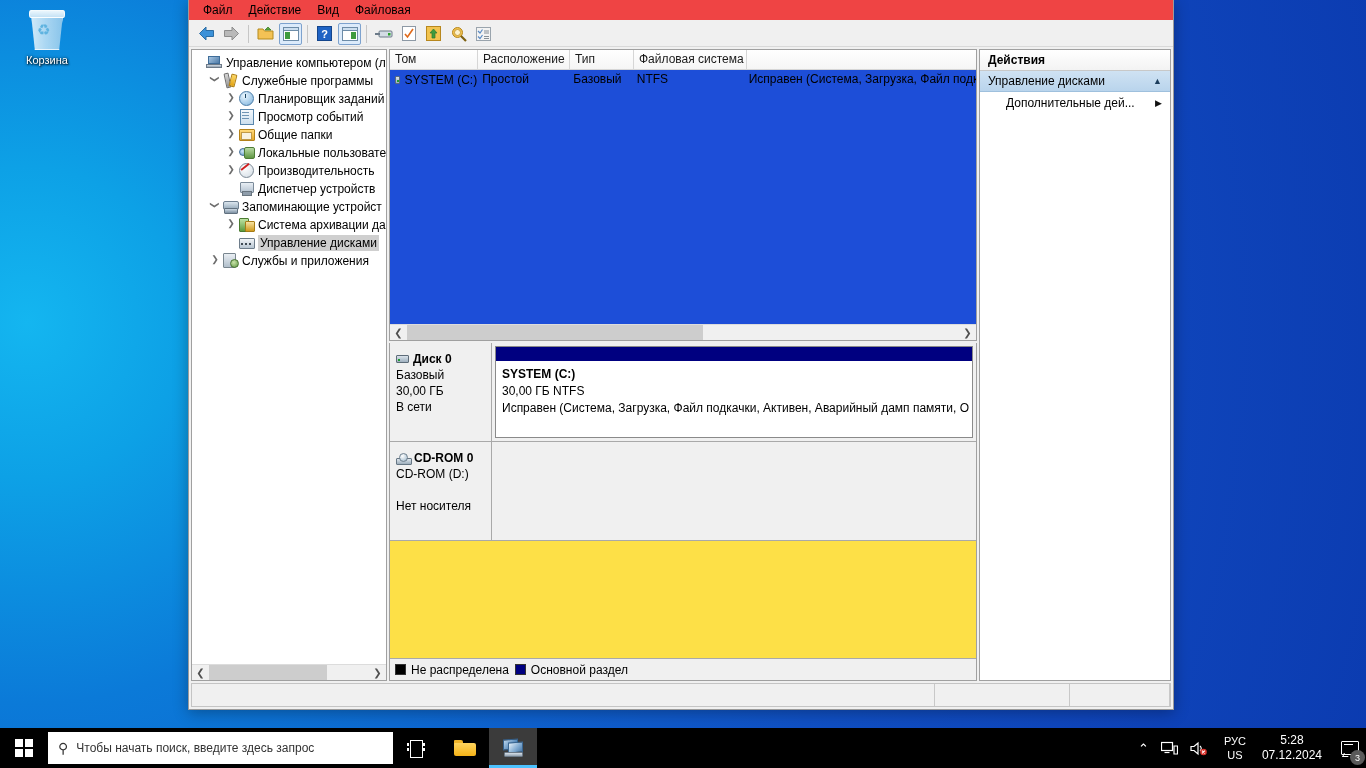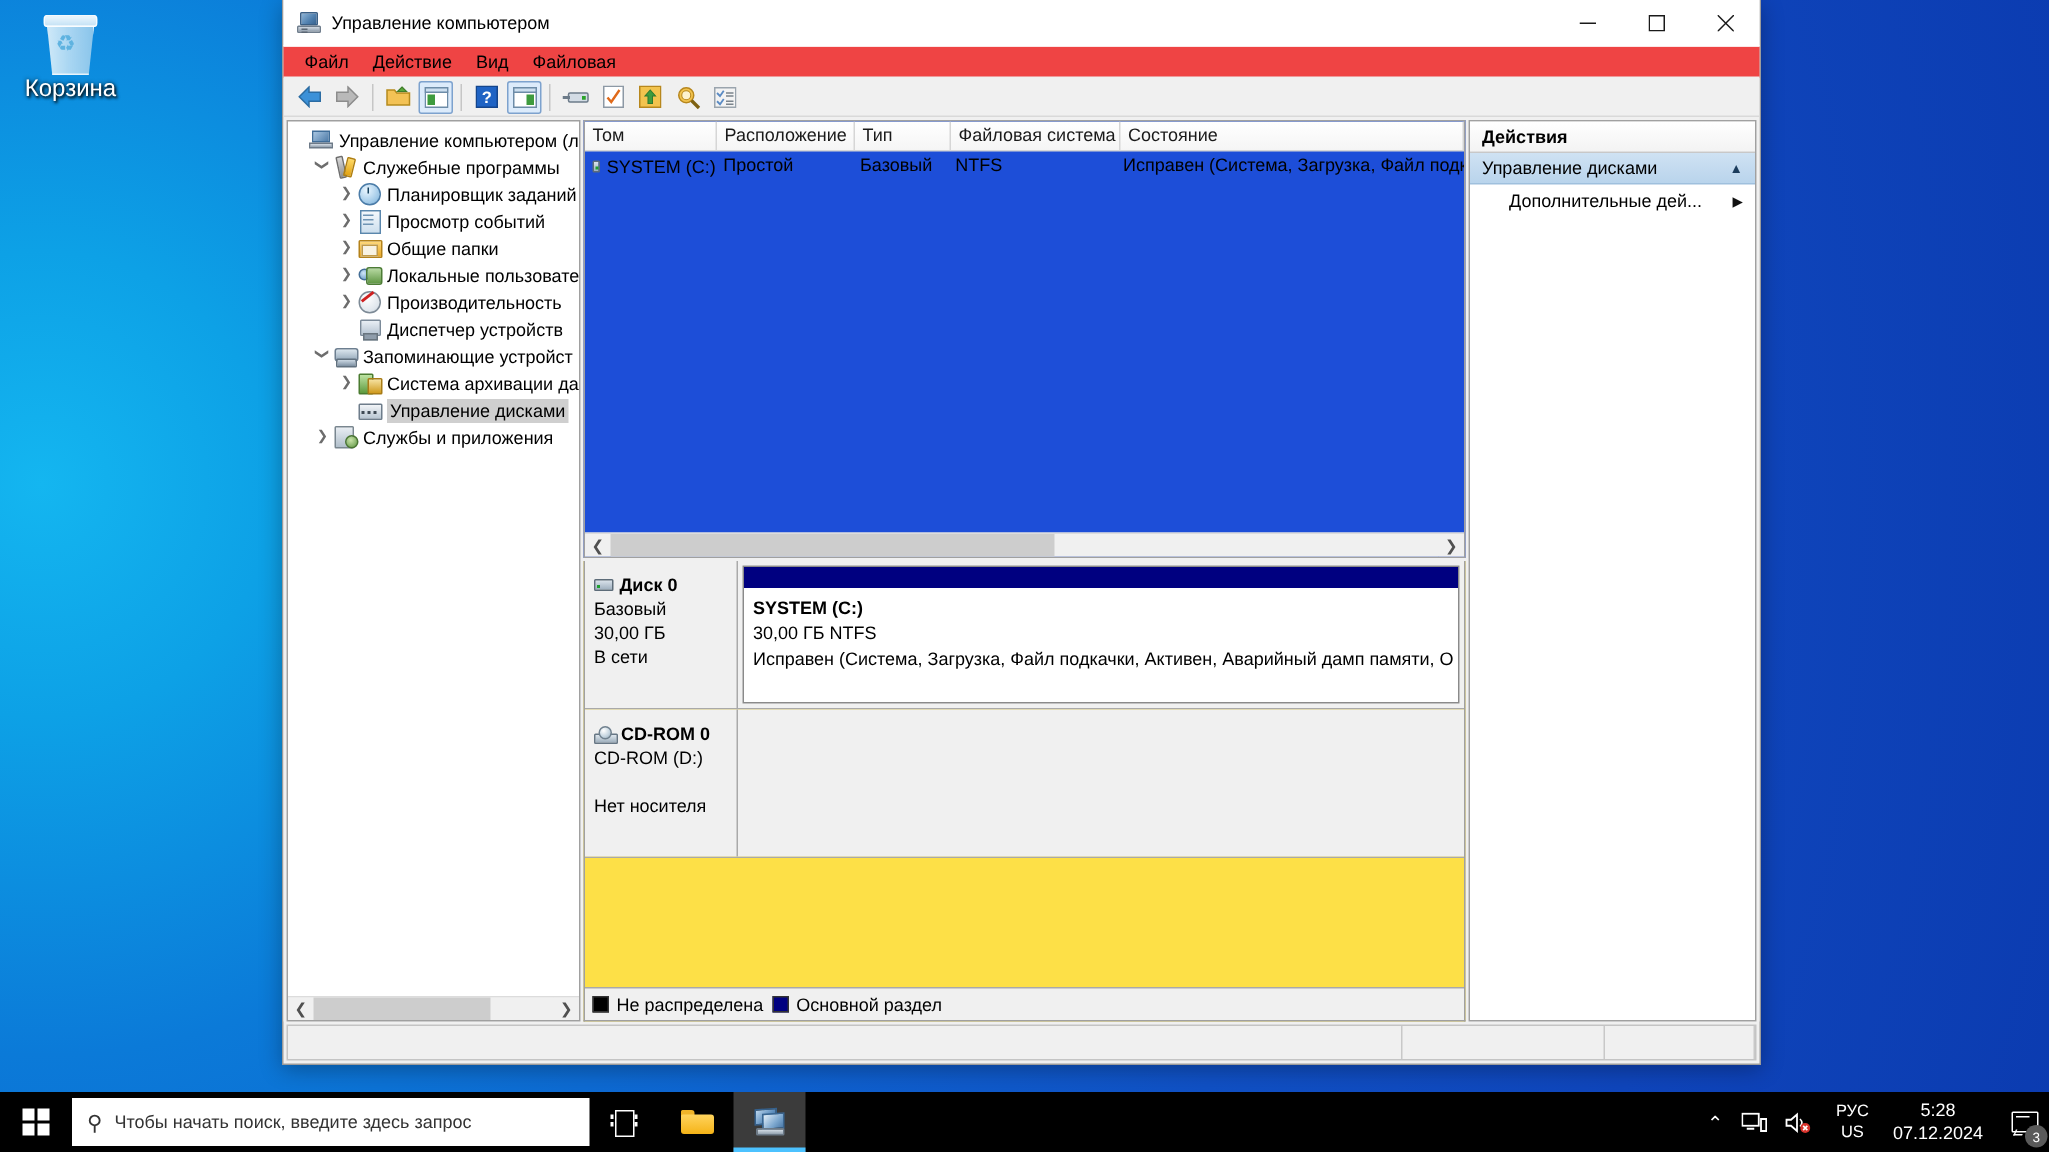--- a/index.html
+++ b/index.html
@@ -44,21 +44,21 @@
     width: 36px; height: 8px;
     background: linear-gradient(to bottom, #eaf6fd, #c5e2f5);
     border: 1px solid rgba(255,255,255,.8);
     border-radius: 2px/3px;
   }
   .bin-recycle {
     position: absolute; left: 13px; top: 14px;
     font-size: 15px; color: #5fb3e0; line-height: 1;
   }
   .bin-label {
-    color: #fff; font-size: 16px; line-height: 14px;
+    color: #fff; font-size: 11px; line-height: 14px;
     text-shadow: 0 0 3px rgba(0,0,0,.85), 1px 1px 2px rgba(0,0,0,.9);
   }
 
   
   #mmc-window {
     position: absolute; left: 188px; top: 0px;
     width: 986px; height: 710px;
     background: #f0f0f0;
     border: 1px solid #9b9b9b;
     border-top: none;
@@ -471,44 +471,20 @@
     <div class="bin-glyph">
       <div class="bin-body"></div>
       <div class="bin-lid"></div>
       <div class="bin-recycle">♻</div>
     </div>
     <div class="bin-label">Корзина</div>
   </div>
 
   <div id="mmc-window">
 
-    <div id="titlebar">
-      <div class="tb-icon">
-        <span class="mmc-ico"><span class="mon"></span><span class="base"></span></span>
-      </div>
-      <div id="title-text">Управление компьютером</div>
-      <div class="win-btns">
-        <div class="win-btn">
-          <svg width="11" height="11" viewBox="0 0 11 11">
-              <line x1="0" y1="5.5" x2="11" y2="5.5"></line>
-            </svg>
-        </div>
-        <div class="win-btn">
-          <svg width="11" height="11" viewBox="0 0 11 11">
-              <rect x="0.5" y="0.5" width="10" height="10"></rect>
-            </svg>
-        </div>
-        <div class="win-btn close">
-          <svg width="11" height="11" viewBox="0 0 11 11">
-              <line x1="0" y1="0" x2="11" y2="11"></line>
-              <line x1="11" y1="0" x2="0" y2="11"></line>
-            </svg>
-        </div>
-      </div>
-    </div>
 
     <div id="menubar">
       <div class="menu-item">Файл</div>
       <div class="menu-item">Действие</div>
       <div class="menu-item">Вид</div>
       <div class="menu-item">Файловая</div>
     </div>
 
     <div id="toolbar">
       <div class="tb-btn">
@@ -664,21 +640,20 @@
       </div>
 
       <div id="center-pane">
 
         <div id="vol-list">
           <div id="vol-header">
             <div class="th" style="width:88px">Том</div>
             <div class="th" style="width:92px">Расположение</div>
             <div class="th" style="width:64px">Тип</div>
             <div class="th" style="width:113px">Файловая система</div>
-            <div class="th" style="flex:1 1 auto">Состояние</div>
           </div>
           <div id="vol-rows">
             <div class="vrow">
               <div class="td" style="width:88px; display:flex; align-items:center;">
                 <span class="vol-ico"></span>
                 <span>SYSTEM (C:)</span>
               </div>
               <div class="td" style="width:92px">Простой</div>
               <div class="td" style="width:64px">Базовый</div>
               <div class="td" style="width:113px">NTFS</div>

